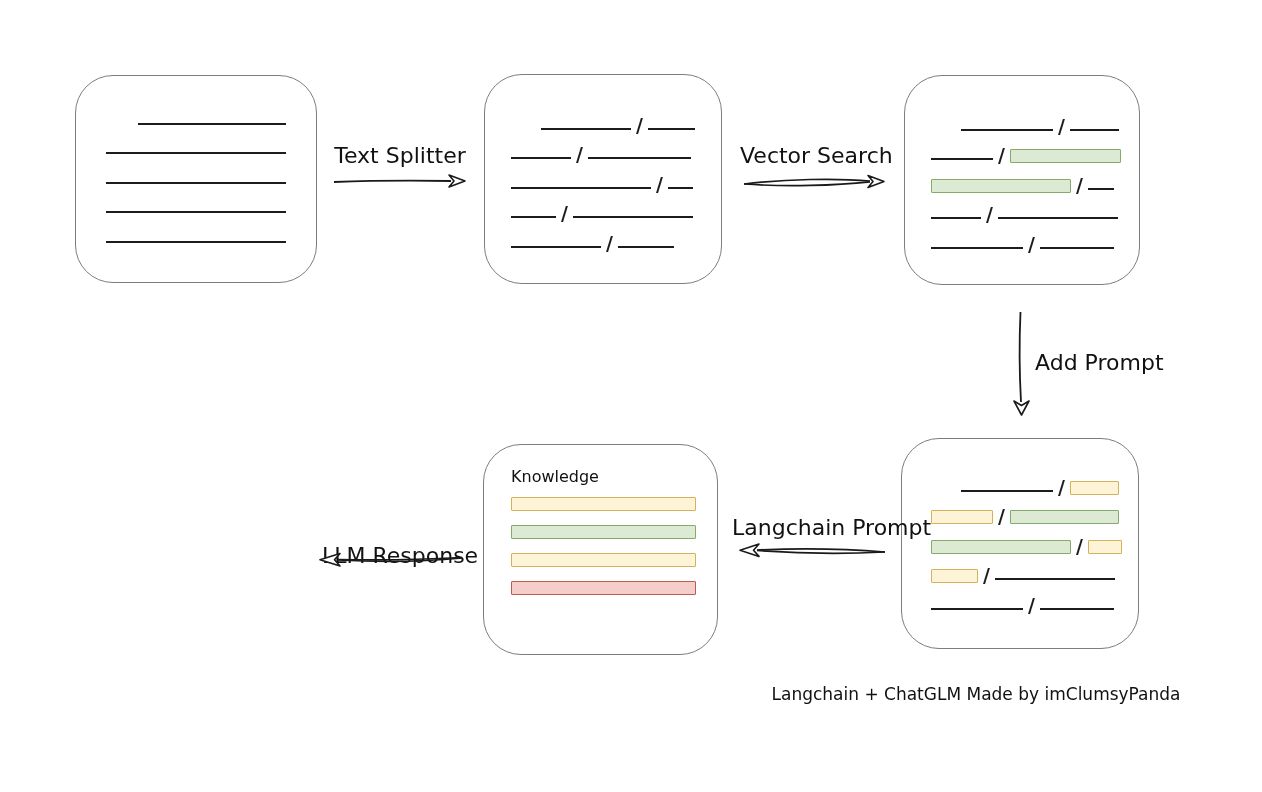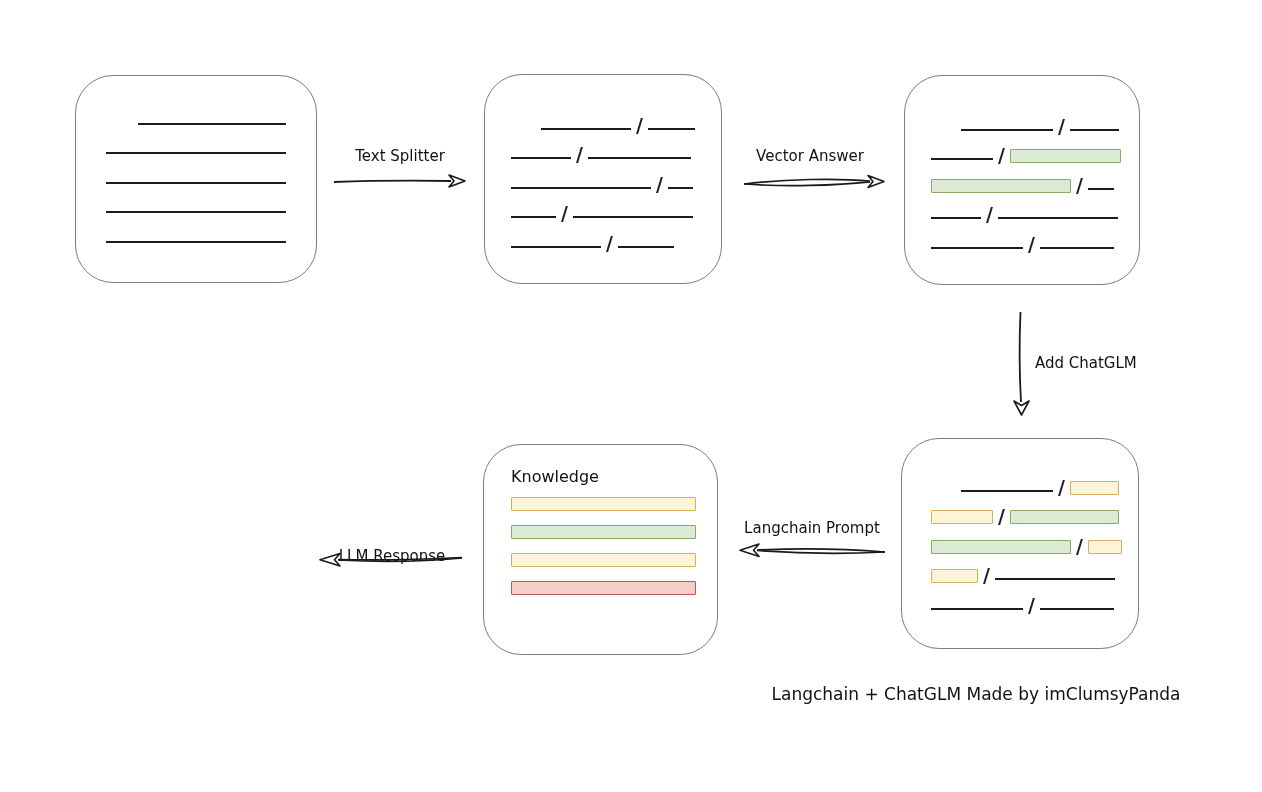--- a/index.html
+++ b/index.html
@@ -9,21 +9,21 @@
        box-sizing:border-box;}
   .row{display:flex;align-items:flex-end;height:29.5px;}
   #box-answer .row{height:30px;}
   .seg-line{display:inline-block;height:0;border-bottom:2px solid #1c1c1c;margin-bottom:5px;}
   .slash{font-size:19px;line-height:20px;margin:0 5px;color:#1c1c1c;font-weight:bold;}
   .gap{display:inline-block;}
   .chip{display:inline-block;height:12px;border:1.5px solid;margin-bottom:2px;border-radius:1px;}
   .box-heading{font-size:16px;line-height:20px;color:#111;margin:0 0 10px 0;}
   #box-answer .box-heading{margin-bottom:12px;}
   .bar{height:12px;border:1.5px solid;margin-bottom:14px;border-radius:1px;}
-  .label{position:absolute;font-size:15px;line-height:20px;color:#111;text-align:center;
+  .label{position:absolute;font-size:22px;line-height:20px;color:#111;text-align:center;
          white-space:nowrap;}
   .label-left{text-align:left;}
   .caption{position:absolute;font-size:17px;line-height:21px;color:#111;text-align:center;
            white-space:nowrap;}
   svg.arrow{position:absolute;overflow:visible;}
 </style>
 </head>
 <body>
 
 <div class="canvas">
@@ -137,22 +137,22 @@
   <div class="box" id="box-prompt" style="left:483px;top:444px;width:235px;height:211px;padding:22px 0 0 27px;">
       <div class="box-heading">Knowledge</div>
       <div class="bar" style="width: 183px; background: rgb(253, 244, 216); border-color: rgb(213, 178, 89);"></div>
       <div class="bar" style="width: 183px; background: rgb(220, 234, 212); border-color: rgb(134, 171, 104);"></div>
       <div class="bar" style="width: 183px; background: rgb(253, 244, 216); border-color: rgb(213, 178, 89);"></div>
       <div class="bar" style="width: 183px; background: rgb(245, 205, 201); border-color: rgb(187, 91, 83);"></div>
     </div>
 
 
   <div class="label" style="left:330px;top:146px;width:140px;">Text Splitter</div>
-  <div class="label" style="left:740px;top:146px;width:140px;">Vector Answer</div>
-  <div class="label label-left" style="left:1035px;top:353px;width:120px;">Add ChatGLM</div>
+  <div class="label" style="left:740px;top:146px;width:140px;">Vector Search</div>
+  <div class="label label-left" style="left:1035px;top:353px;width:120px;">Add Prompt</div>
   <div class="label" style="left:732px;top:518px;width:160px;">Langchain Prompt</div>
   <div class="label" style="left:322px;top:526px;width:140px;margin-top:20px;">LLM Response</div>
 
   <svg class="arrow" style="left:330px;top:169px;" width="140" height="24" viewBox="0 0 140 24">
     <path d="M4 13 C 45 11.5, 85 11.5, 121 12" fill="none" stroke="#1a1a1a" stroke-width="1.8"></path>
     <path d="M119 6 L135 12 L119 18 L124 12 Z" fill="#ffffff" stroke="#1a1a1a" stroke-width="1.6" stroke-linejoin="round"></path>
   </svg>
 
   <svg class="arrow" style="left:741px;top:168px;" width="150" height="28" viewBox="0 0 150 28">
     <path d="M3 16 C 45 11, 95 10, 129 13" fill="none" stroke="#1a1a1a" stroke-width="1.7"></path>

